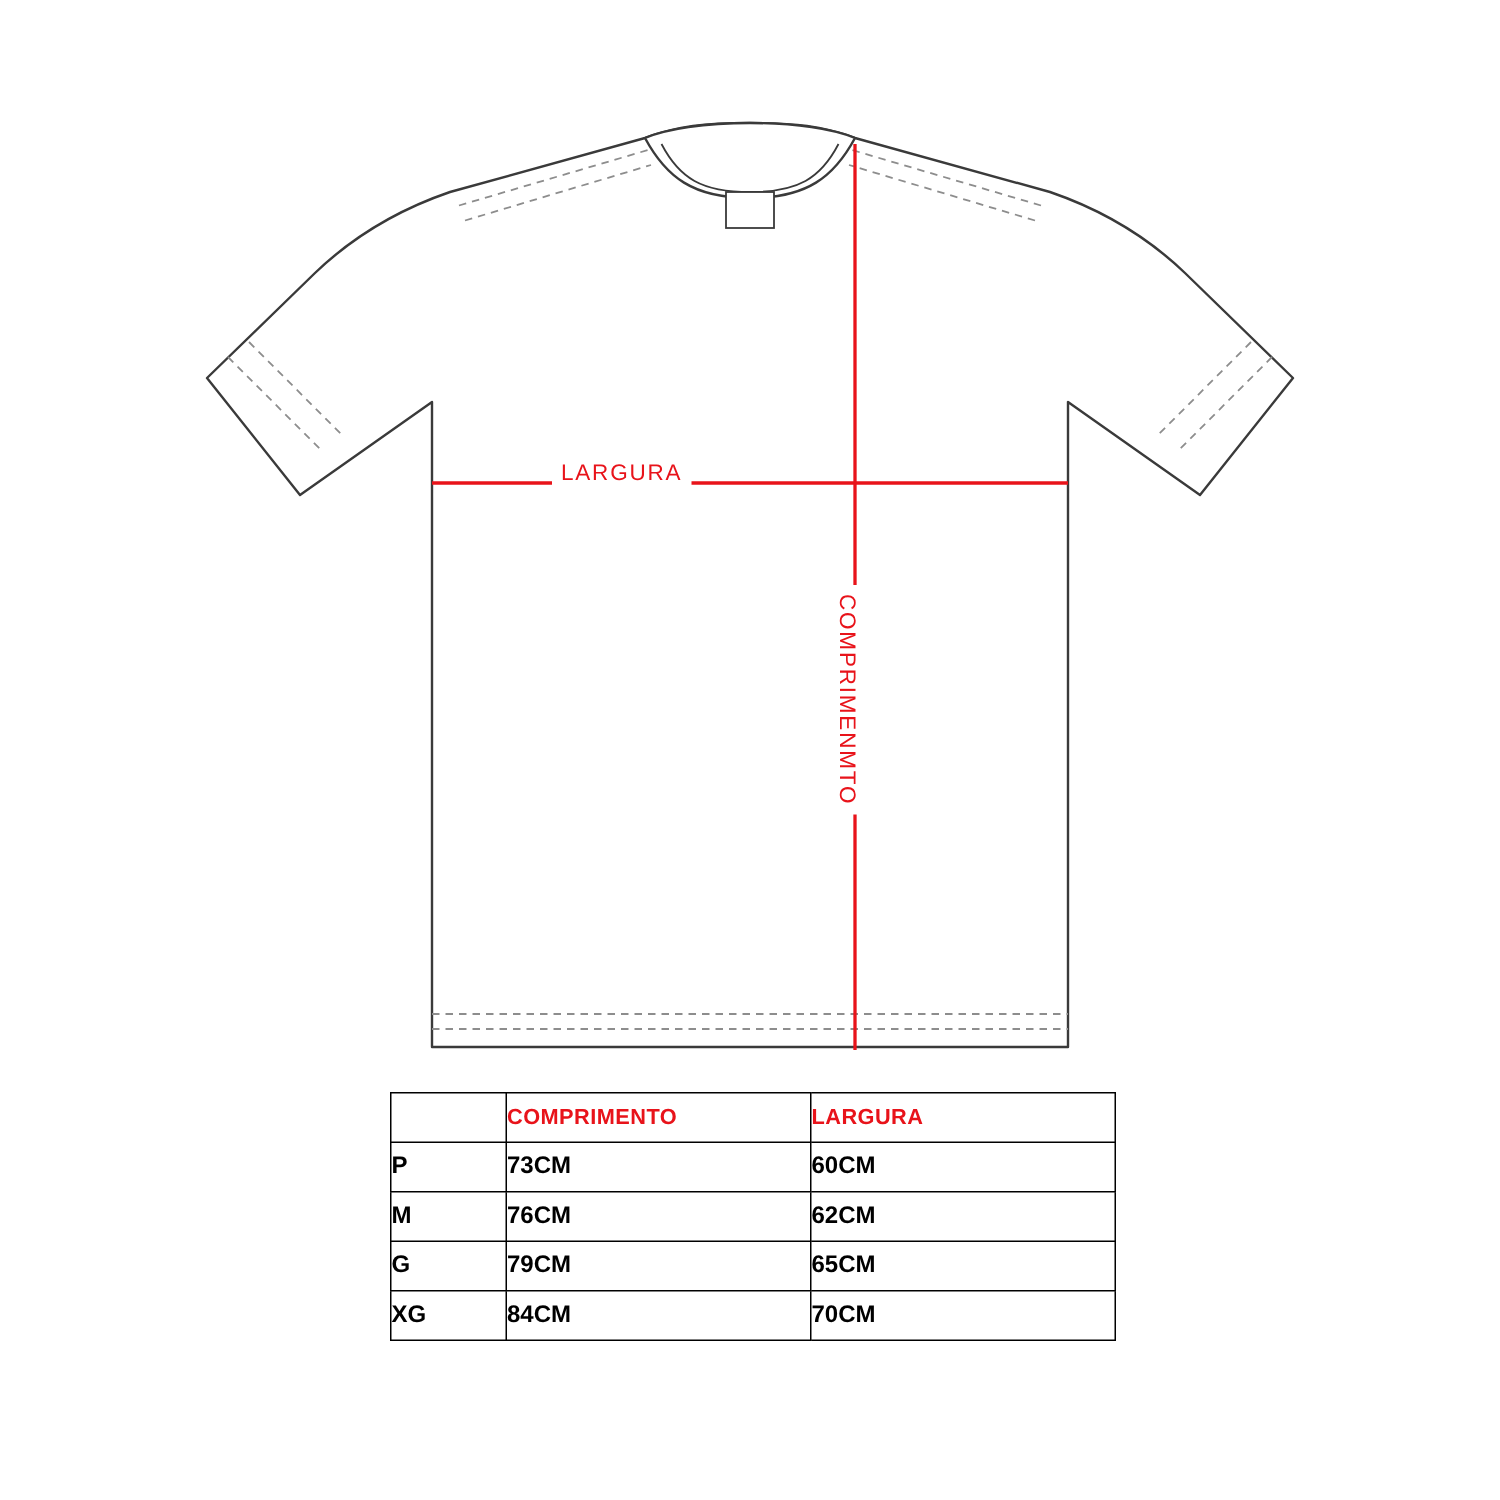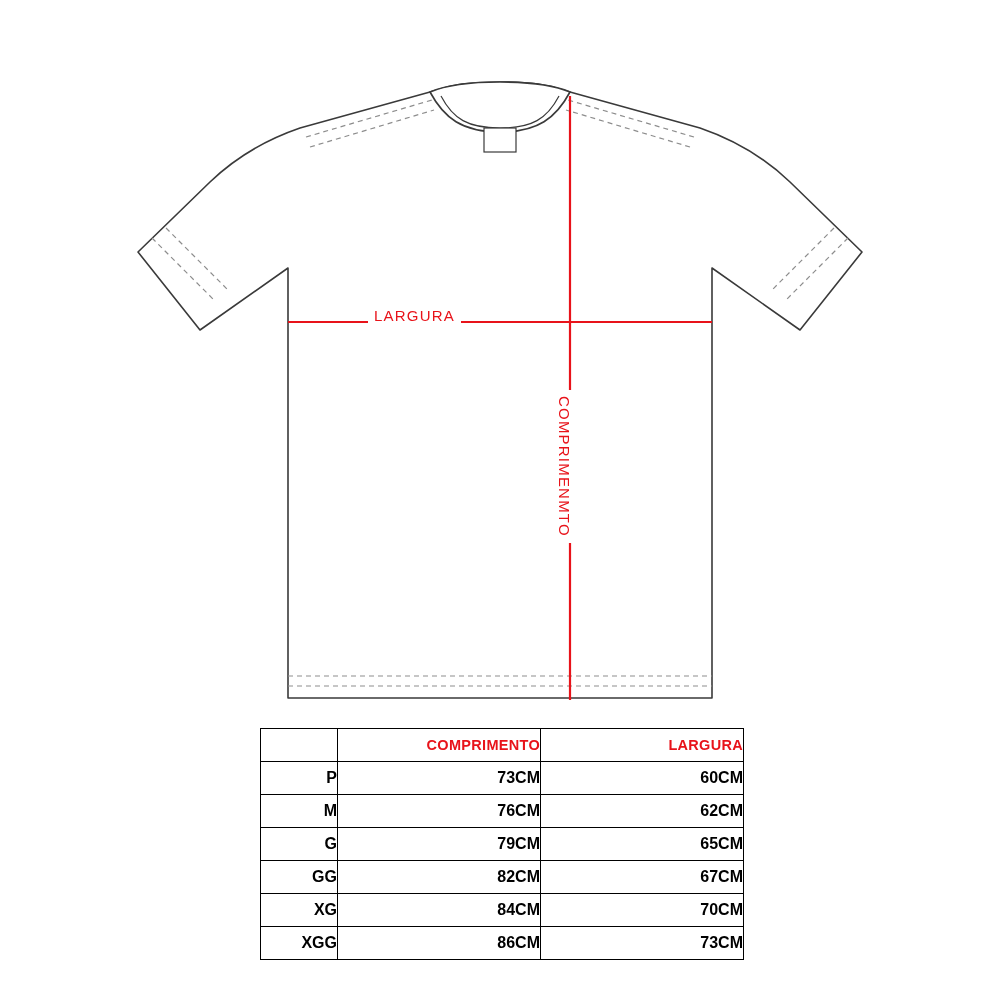--- a/index.html
+++ b/index.html
@@ -56,21 +56,21 @@
   .size-table {
     position: absolute;
     left: 260px;
     top: 728px;
     width: 480px;
     border-collapse: collapse;
     table-layout: fixed;
   }
   .size-table td, .size-table th {
     border: 1px solid #000000;
-    text-align: right;
+    text-align: left;
     font-weight: bold;
     font-size: 16px;
     height: 32px;
     padding: 0;
     font-family: "Liberation Sans", sans-serif;
     color: #000000;
   }
   .size-table th {
     color: #e8131a;
     font-size: 14.5px;
@@ -166,30 +166,20 @@
         <td>M</td>
         <td>76CM</td>
         <td>62CM</td>
       </tr>
       <tr>
         <td>G</td>
         <td>79CM</td>
         <td>65CM</td>
       </tr>
       <tr>
-        <td>GG</td>
-        <td>82CM</td>
-        <td>67CM</td>
-      </tr>
-      <tr>
         <td>XG</td>
         <td>84CM</td>
         <td>70CM</td>
-      </tr>
-      <tr>
-        <td>XGG</td>
-        <td>86CM</td>
-        <td>73CM</td>
       </tr>
     </tbody>
   </table>
 
 </div>
 
 </body></html>

